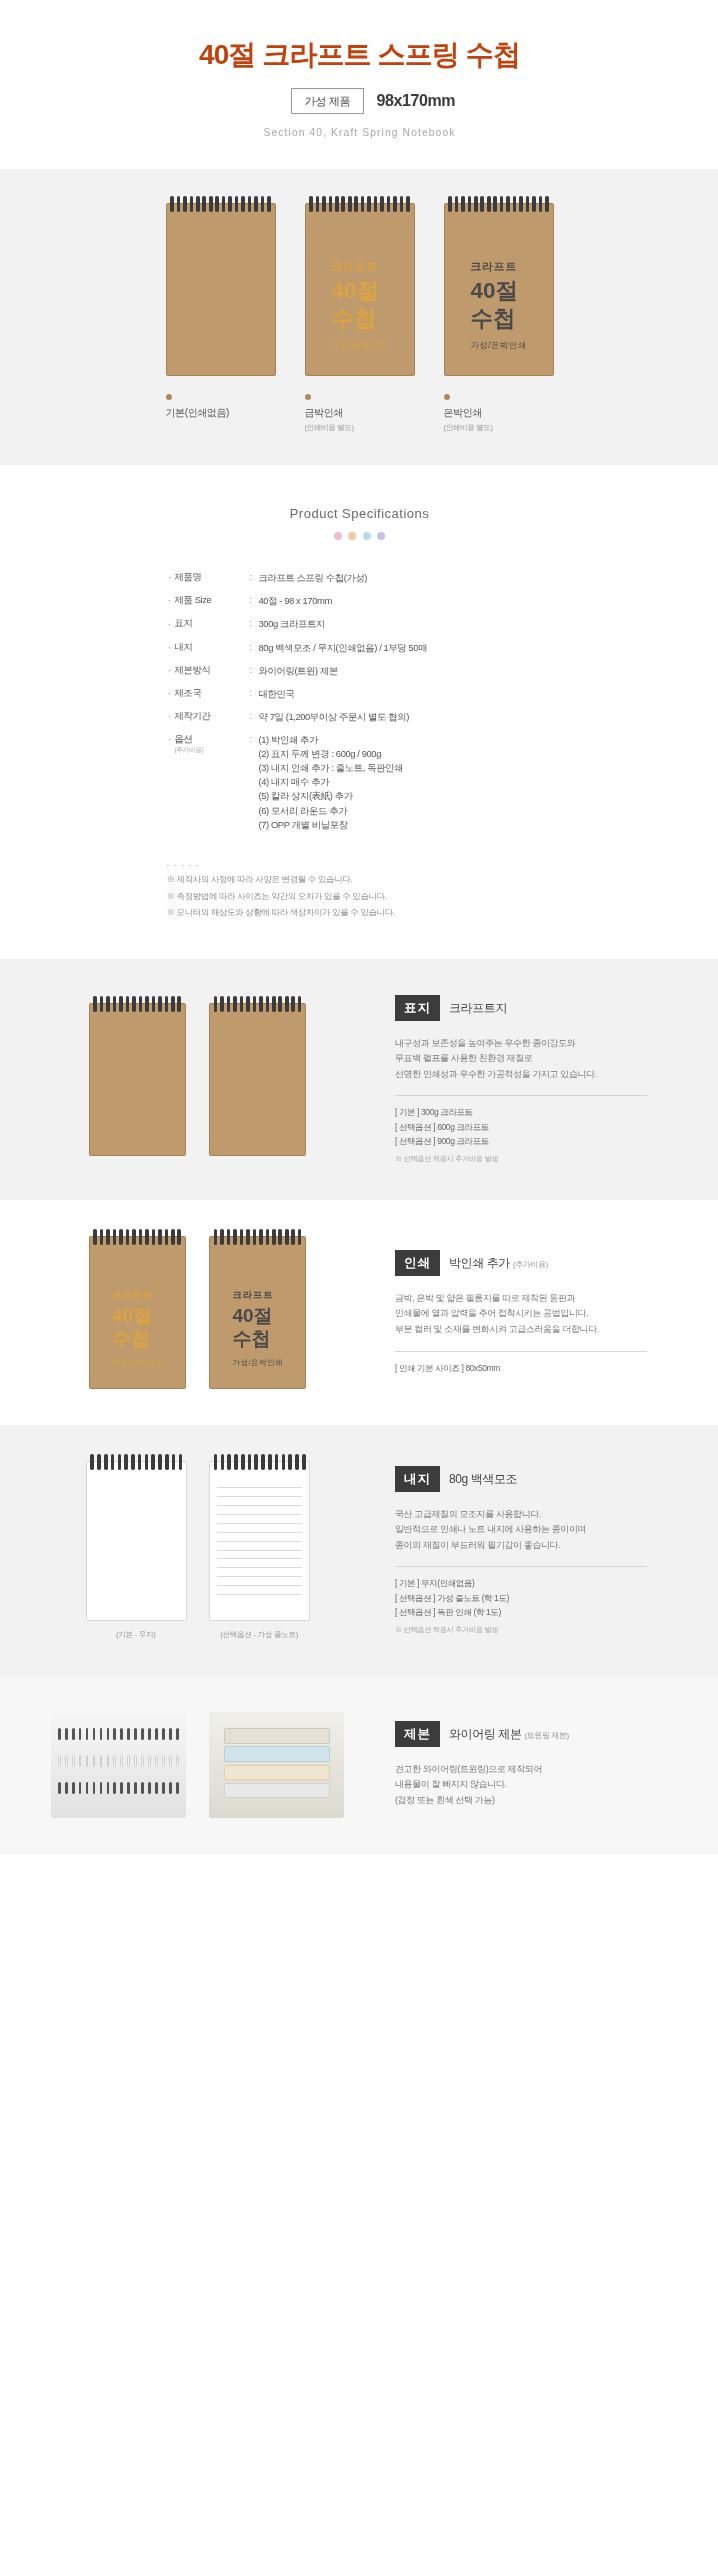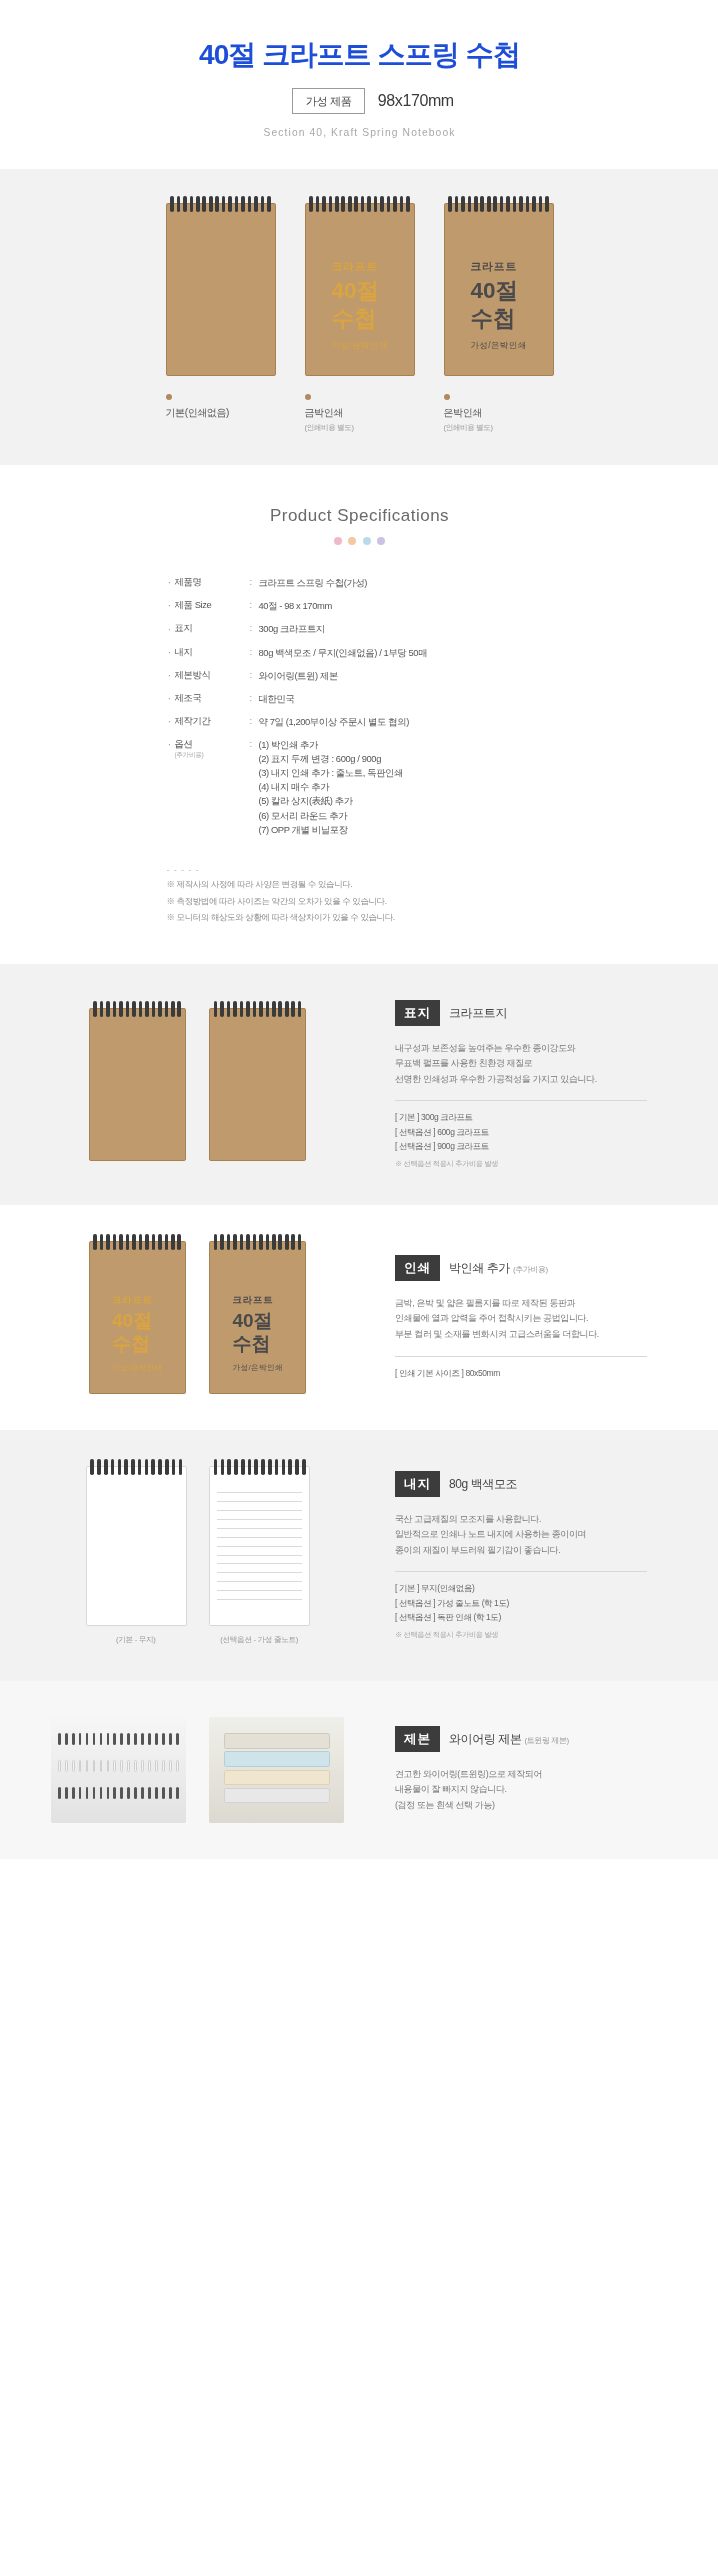--- a/index.html
+++ b/index.html
@@ -8,30 +8,30 @@
     font-family: "Liberation Sans", sans-serif;
     background: #ffffff;
     color: #333;
     -webkit-font-smoothing: antialiased;
   }
   .page { width: 719px; position: relative; }
 
   
   .hero { padding: 36px 0 31px; text-align: center; background: #fff; }
   .hero-title {
-    font-size: 28px; font-weight: bold; letter-spacing: -0.9px; color: #1d4ed8;
+    font-size: 28px; font-weight: bold; letter-spacing: -0.9px; color: #c2410c;
   }
   .hero-sub-row {
     margin-top: 14.4px; display: flex; align-items: center; justify-content: center; gap: 12.6px; margin-left: 27px;
   }
   .tag-box {
     border: 0.9px solid #9a9a9a; padding: 4.5px 12.6px; font-size: 11.2px; color: #4a4a4a;
     letter-spacing: -0.4px;
   }
-  .size-text { font-size: 16px; font-weight: normal; color: #3a3a3a; letter-spacing: -0.4px; }
+  .size-text { font-size: 16px; font-weight: bold; color: #3a3a3a; letter-spacing: -0.4px; }
   .hero-eng { margin-top: 12.6px; font-size: 10.3px; color: #a8a8a8; letter-spacing: 1.1px; }
 
   
   .variants {
     background: #f2f2f2; padding: 34px 0 32px;
   }
   .variant-row { display: flex; justify-content: center; gap: 29px; }
   .variant { width: 110px; }
   .nb {
     width: 110px; height: 173px; position: relative;
@@ -59,21 +59,21 @@
 
   .variant-caption {
     margin-top: 14.4px; display: flex; align-items: flex-start; justify-content: center; gap: 5.4px; flex-direction: column;
   }
   .dot { width: 6.3px; height: 6.3px; border-radius: 50%; background: #b08a5e; margin-top: 3.6px; flex: none; }
   .vc-text { font-size: 10px; color: #555; line-height: 1.45; letter-spacing: -0.4px; }
   .vc-text small { display: block; font-size: 7.6px; color: #9a9a9a; margin-top: 1.8px; }
 
   
   .spec { background: #fff; padding: 41px 0 40px; }
-  .spec-title { text-align: center; font-size: 17px; color: #6a6a6a; letter-spacing: 0.5px; }
+  .spec-title { text-align: center; font-size: 13px; color: #6a6a6a; letter-spacing: 0.5px; }
   .spec-dots { margin: 10.8px auto 27px; display: flex; gap: 6.3px; justify-content: center; }
   .spec-dots i { width: 8px; height: 8px; border-radius: 50%; display: block; }
   .spec-table { width: 386px; margin: 0 auto; }
   .spec-row { display: flex; padding: 4.5px 0; font-size: 9.4px; color: #555; }
   .spec-key {
     width: 83px; flex: none; color: #555; letter-spacing: -0.4px; position: relative; padding-left: 8px;
   }
   .spec-key:before {
     content: "·"; position: absolute; left: 0.9px; top: -0.9px; color: #c9a36b; font-size: 11.7px;
   }

